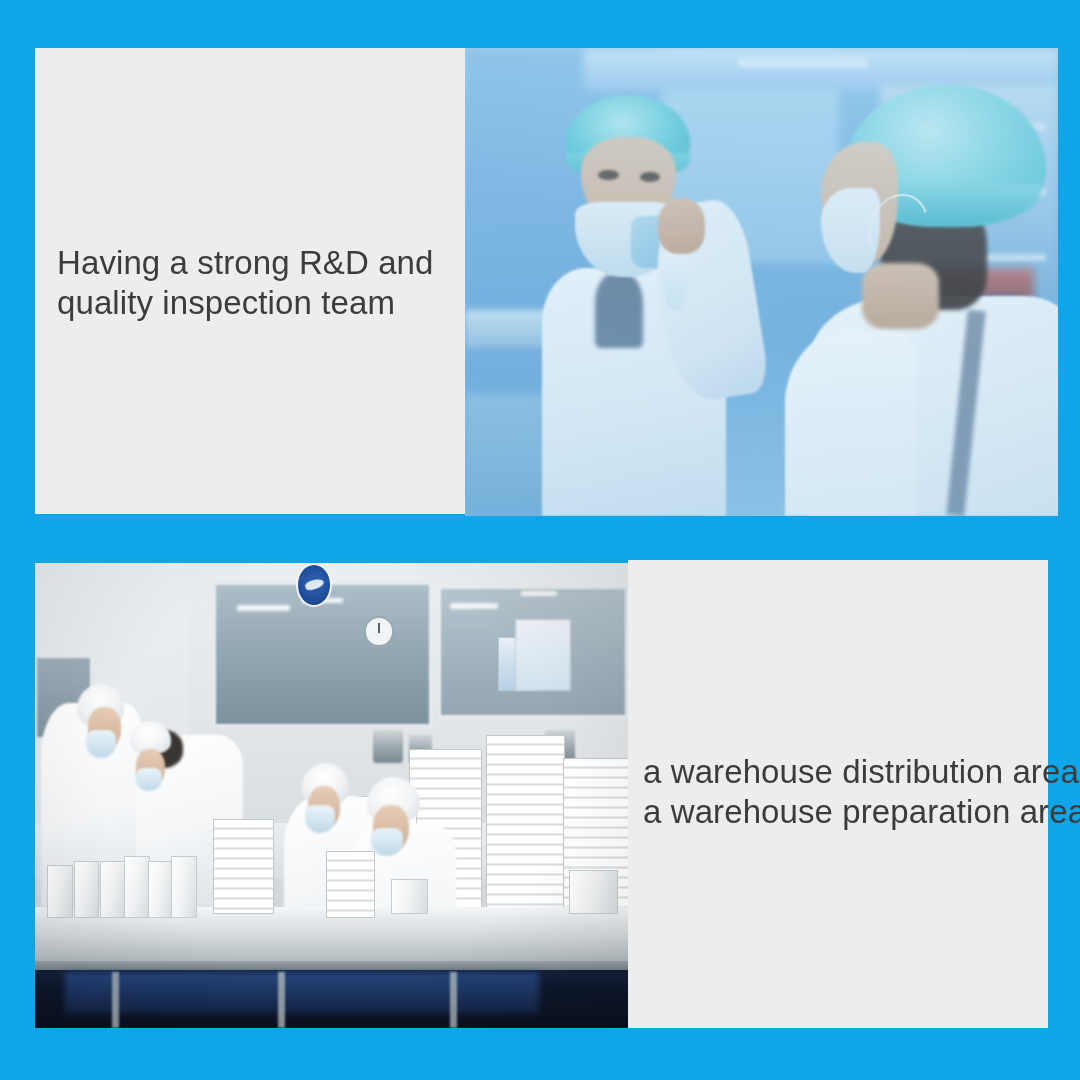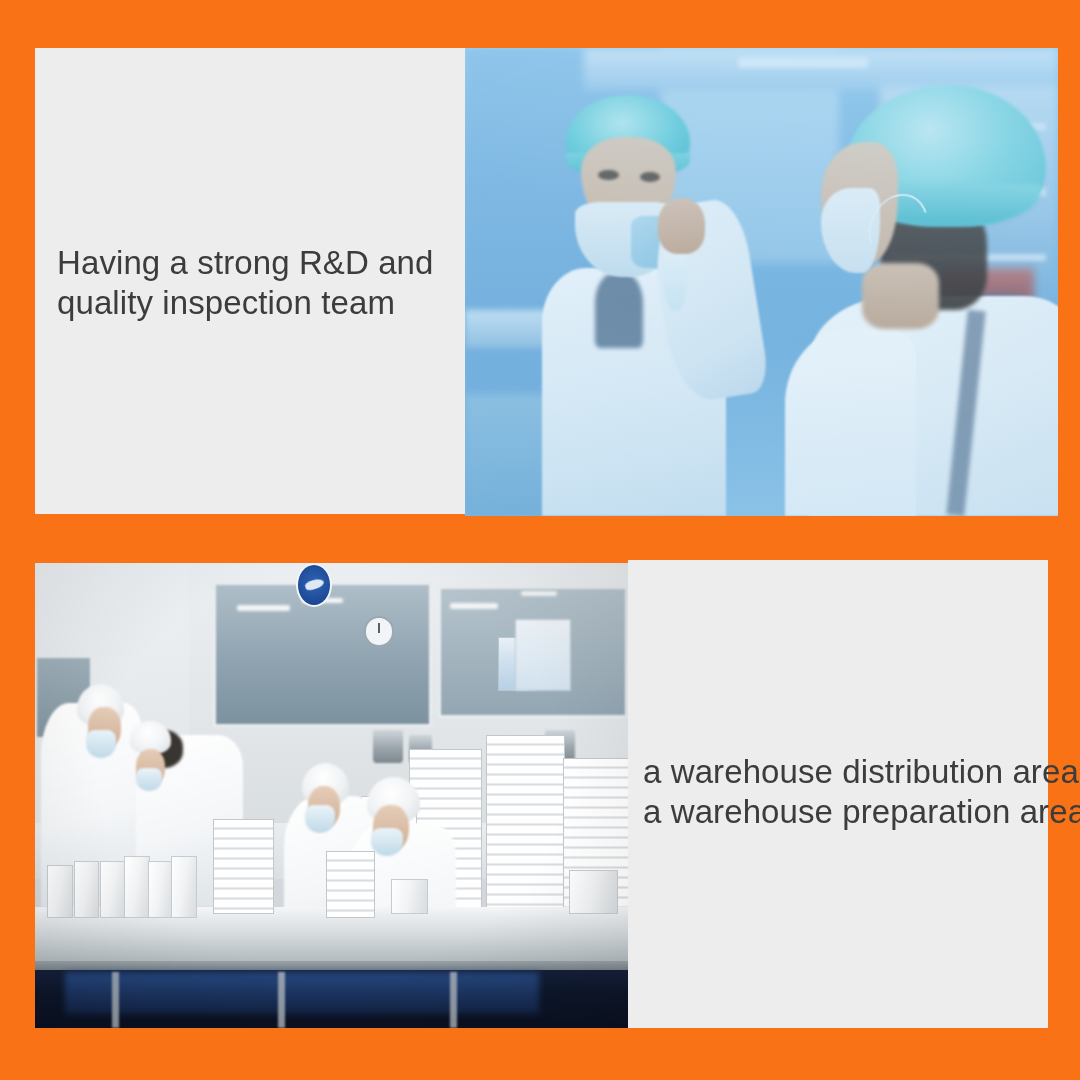--- a/index.html
+++ b/index.html
@@ -12,21 +12,21 @@
     width: 1080px;
     height: 1080px;
     overflow: hidden;
     font-family: "Liberation Sans", sans-serif;
     -webkit-font-smoothing: antialiased;
   }
   .page {
     position: relative;
     width: 1080px;
     height: 1080px;
-    background: #f97316;
+    background: #0ea5e9;
   }
 
   
   .panel {
     position: absolute;
     background: #ededed;
   }
   .photo {
     position: absolute;
     overflow: hidden;

